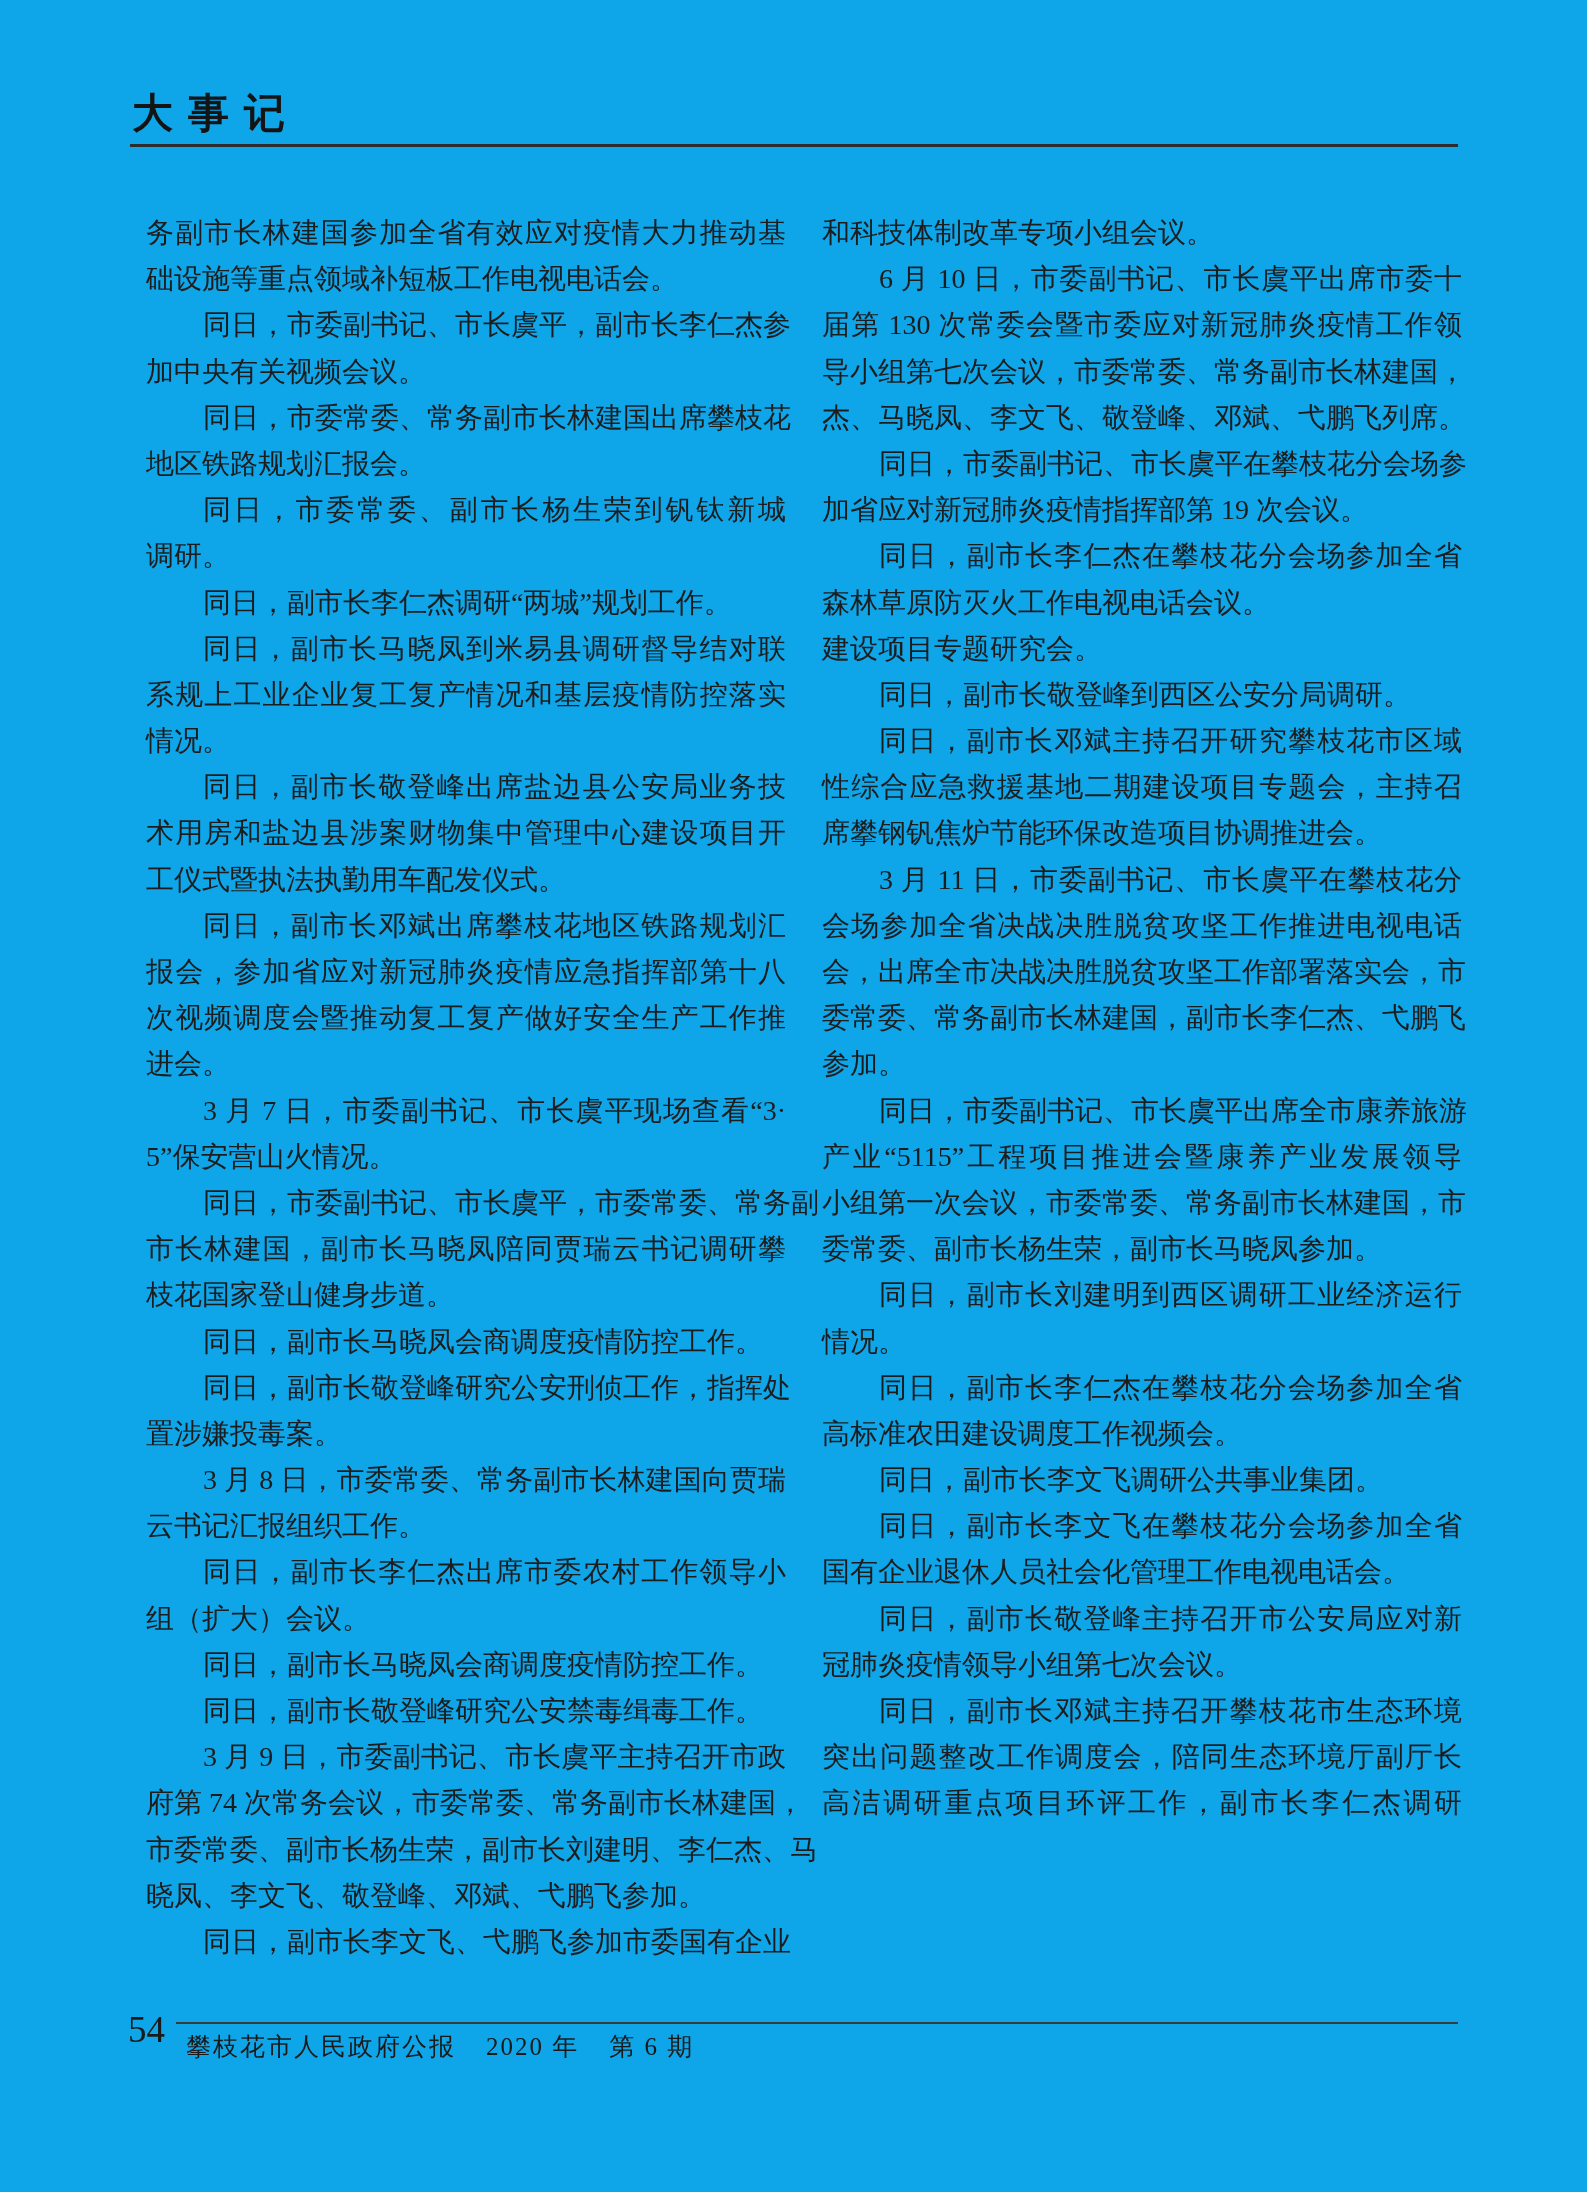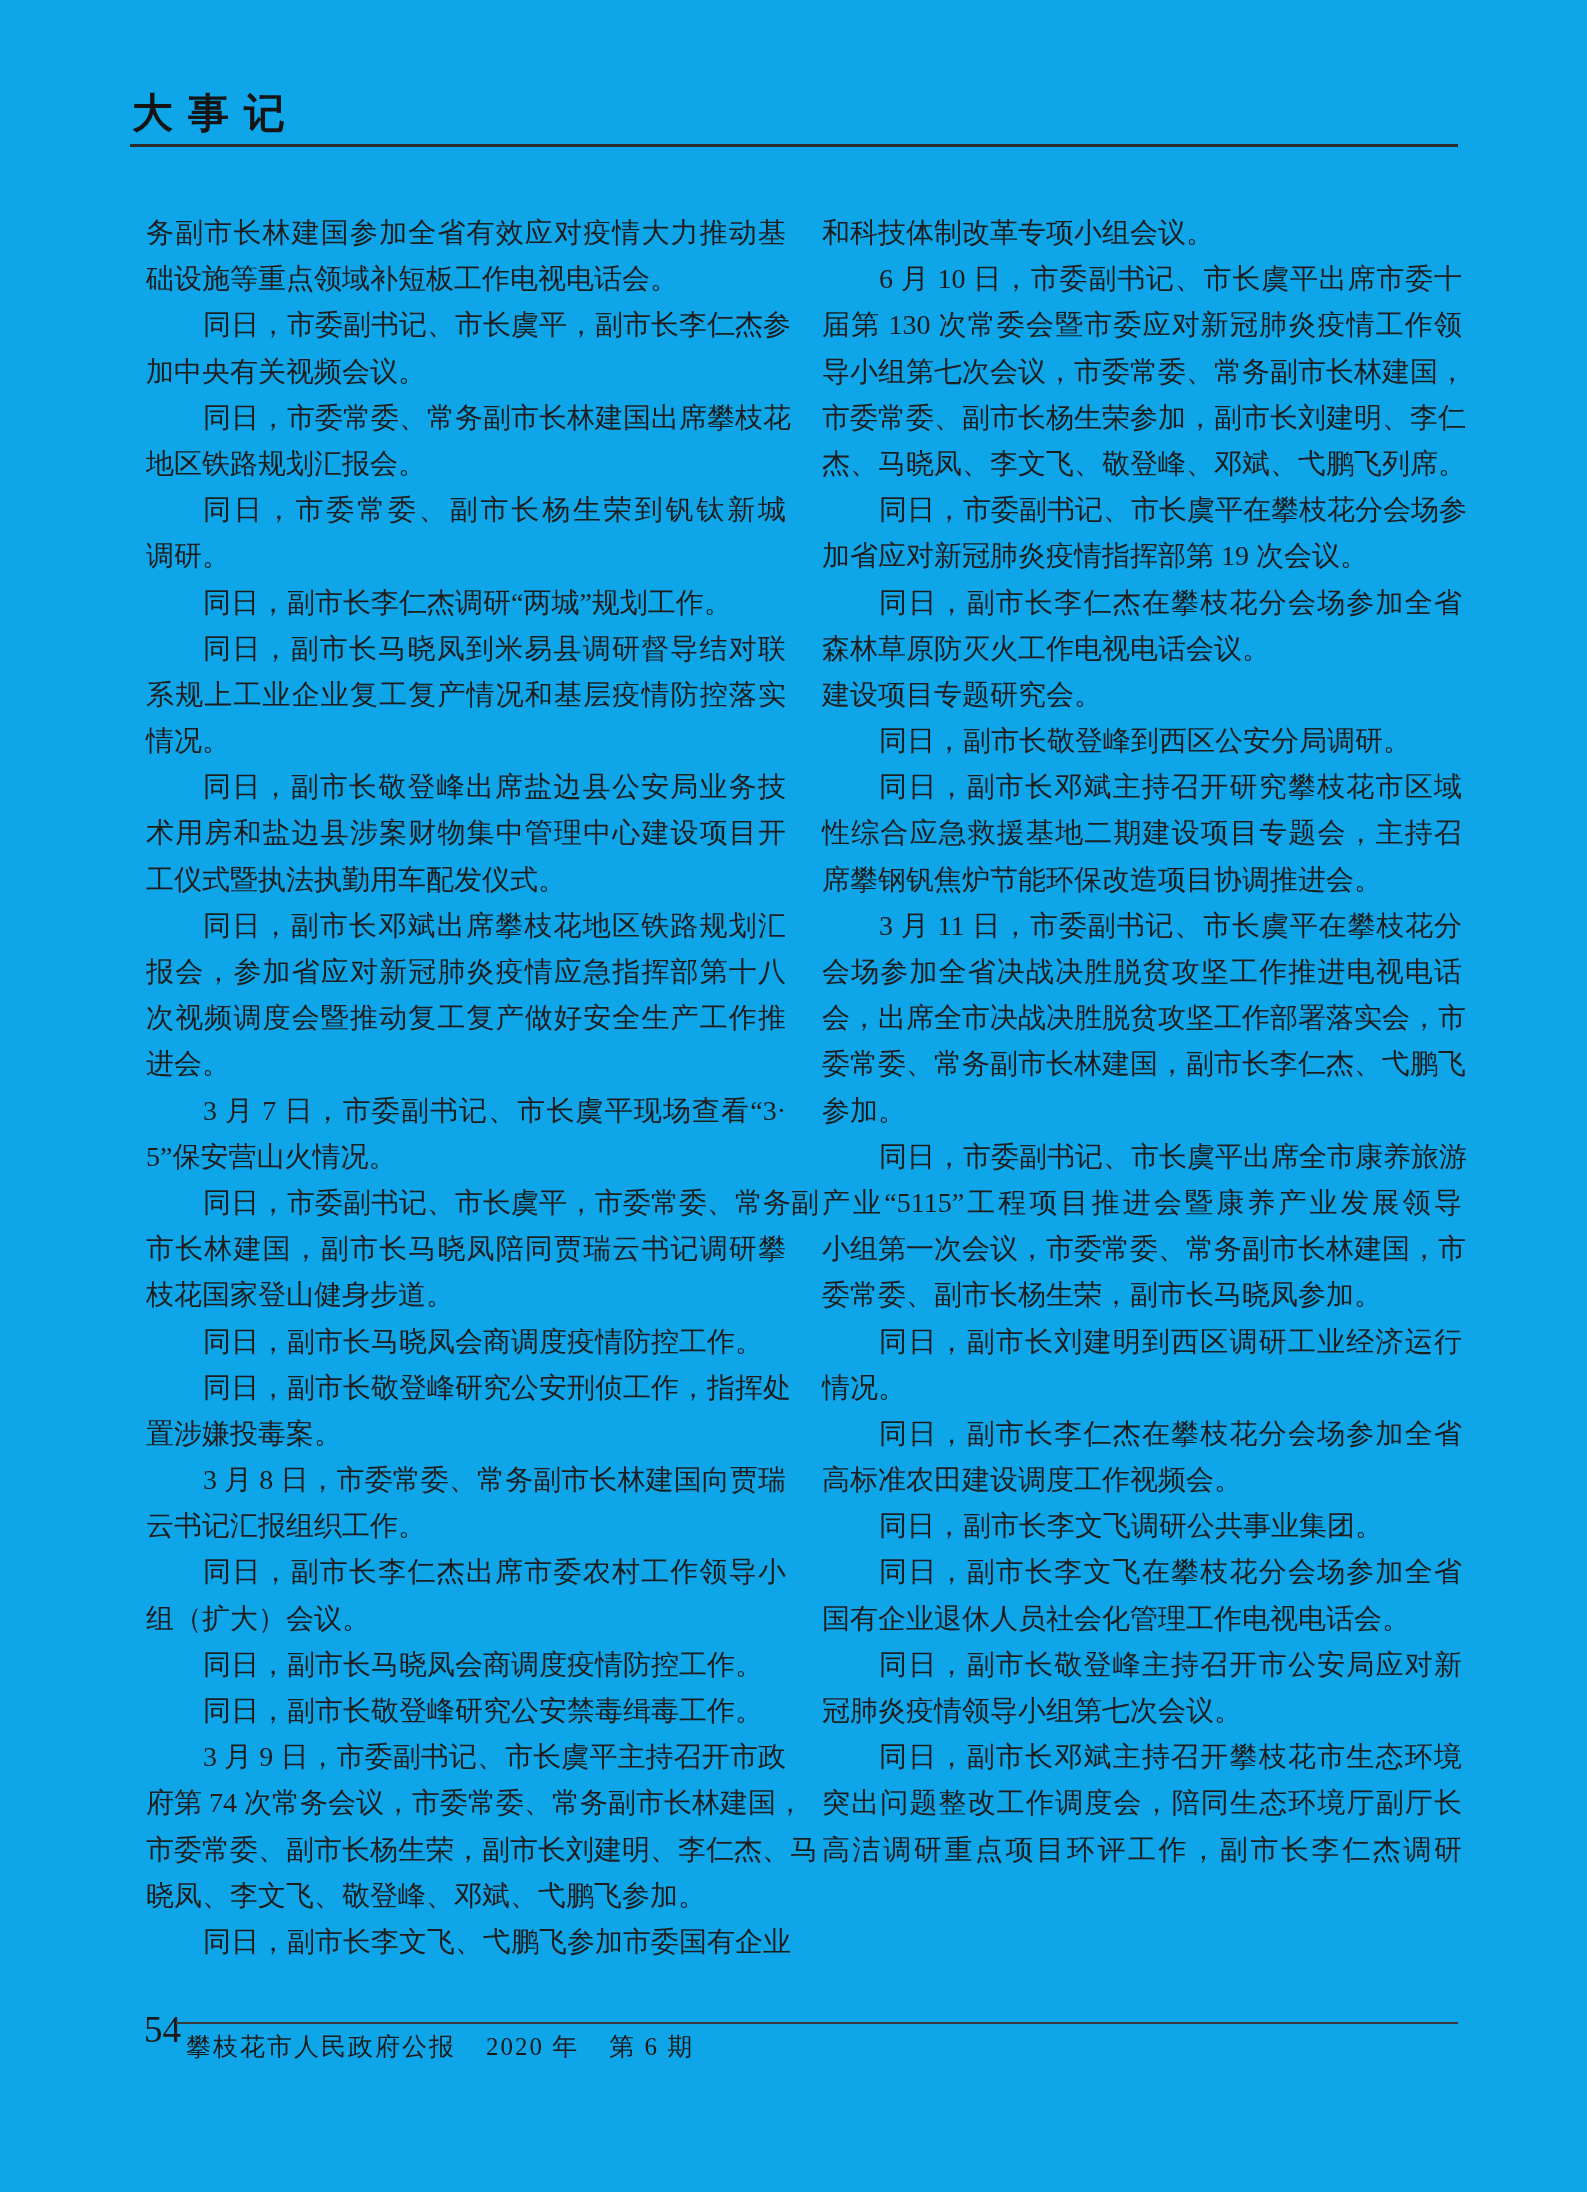--- a/index.html
+++ b/index.html
@@ -25,21 +25,21 @@
     position:absolute;top:210px;width:640px;
     font-size:28px;line-height:46.2px;
   }
   .col-left{left:146px;}
   .col-right{left:822px;}
   .line{white-space:nowrap;height:46.2px;}
   .line.indent{text-indent:57px;}
   .line.fill{text-align:justify;text-align-last:justify;}
   .footer-pagenum{
     position:absolute;left:128px;top:2008px;
-    font-size:37px;color:#1a1a1a;margin-left:16px;
+    font-size:37px;color:#1a1a1a;
   }
   .footer-rule{
     position:absolute;left:176px;top:2022px;
     width:1282px;height:2px;background:#3a3a3a;
   }
   .footer-text{
     position:absolute;left:186px;top:2030px;
     font-size:25px;color:#1a1a1a;letter-spacing:2px;white-space:nowrap;text-align:right;
   }
   .footer-text .gap{display:inline-block;width:30px;}
@@ -91,21 +91,20 @@
       <div class="line fill">市委常委、副市长杨生荣，副市长刘建明、李仁杰、马</div>
       <div class="line">晓凤、李文飞、敬登峰、邓斌、弋鹏飞参加。</div>
       <div class="line indent fill">同日，副市长李文飞、弋鹏飞参加市委国有企业</div>
     </div>
 
   <div class="column col-right" id="col-right">
       <div class="line">和科技体制改革专项小组会议。</div>
       <div class="line indent fill">6 月 10 日，市委副书记、市长虞平出席市委十</div>
       <div class="line fill">届第 130 次常委会暨市委应对新冠肺炎疫情工作领</div>
       <div class="line fill">导小组第七次会议，市委常委、常务副市长林建国，</div>
-      <div class="line fill">市委常委、副市长杨生荣参加，副市长刘建明、李仁</div>
       <div class="line">杰、马晓凤、李文飞、敬登峰、邓斌、弋鹏飞列席。</div>
       <div class="line indent fill">同日，市委副书记、市长虞平在攀枝花分会场参</div>
       <div class="line">加省应对新冠肺炎疫情指挥部第 19 次会议。</div>
       <div class="line indent fill">同日，副市长李仁杰在攀枝花分会场参加全省</div>
       <div class="line">森林草原防灭火工作电视电话会议。</div>
       <div class="line">建设项目专题研究会。</div>
       <div class="line indent">同日，副市长敬登峰到西区公安分局调研。</div>
       <div class="line indent fill">同日，副市长邓斌主持召开研究攀枝花市区域</div>
       <div class="line fill">性综合应急救援基地二期建设项目专题会，主持召</div>
       <div class="line">席攀钢钒焦炉节能环保改造项目协调推进会。</div>

